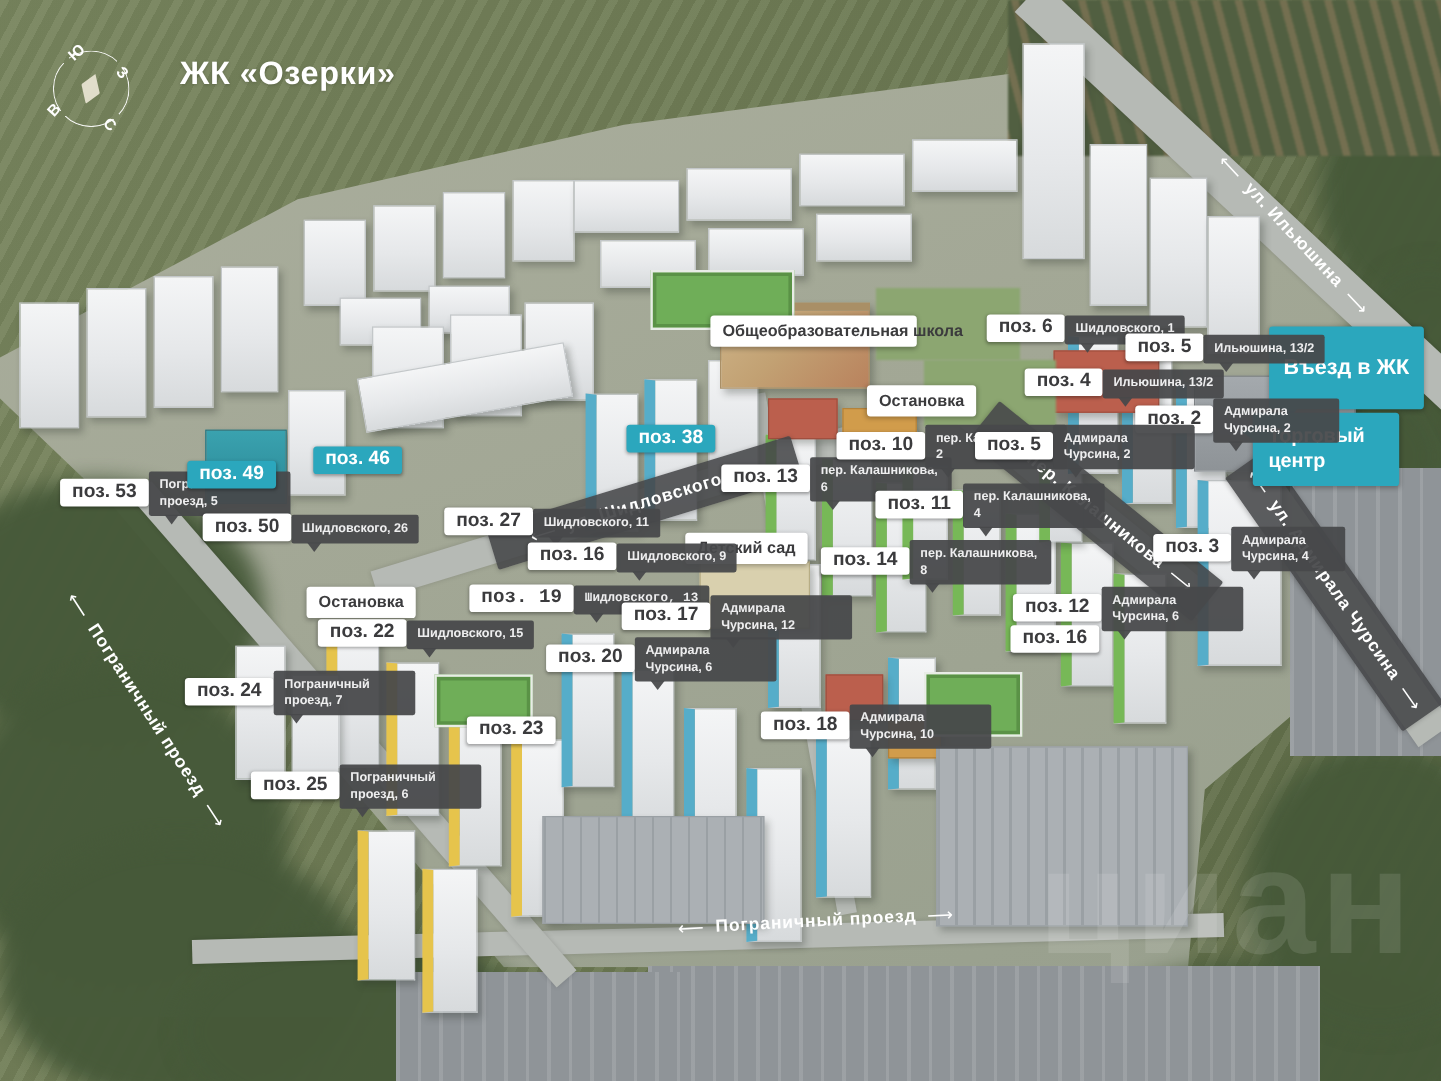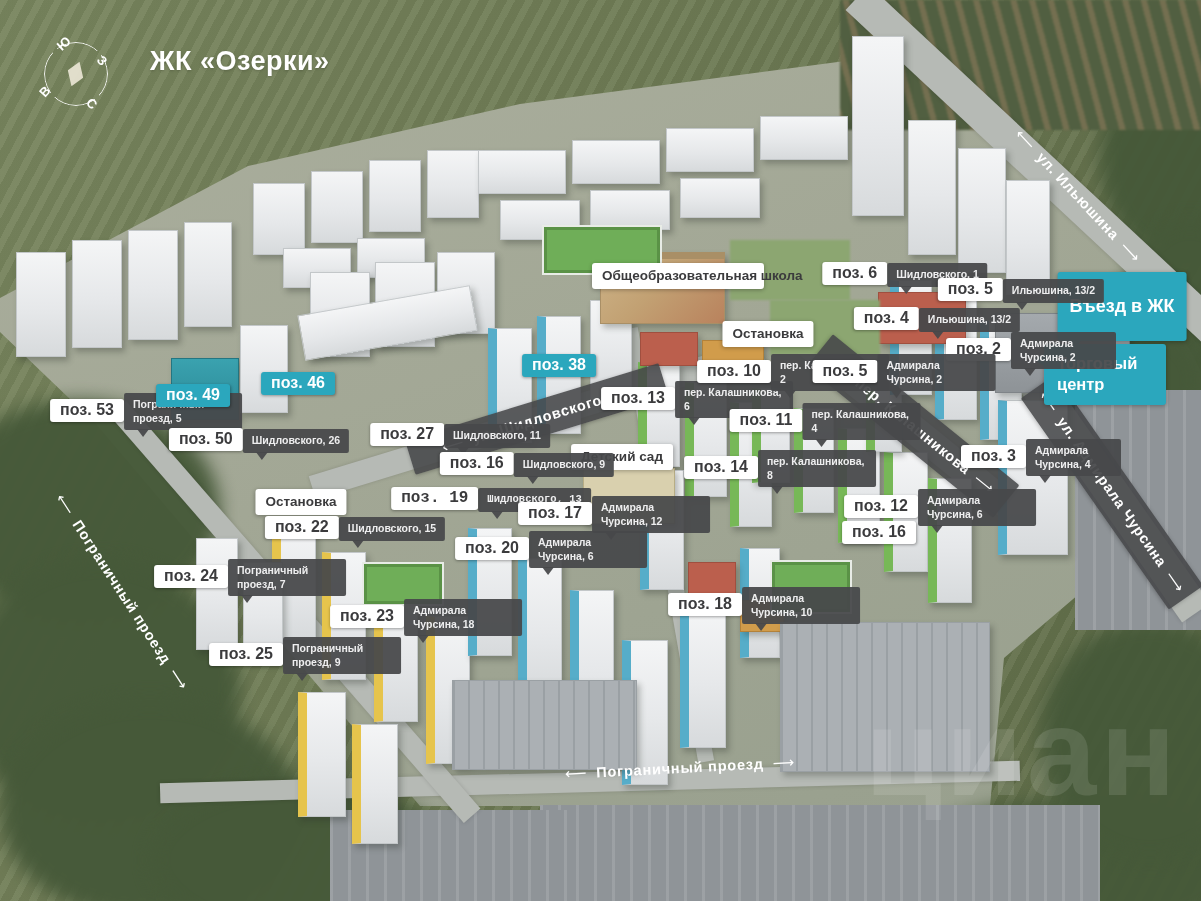--- a/index.html
+++ b/index.html
@@ -318,39 +318,38 @@
       <div class="addr-box">Шидловского, 13</div>
     </div>
     <div class="marker" style="left: 614px; top: 494px;">
       <div class="pos-box">поз. 17</div>
       <div class="addr-box">Адмирала Чурсина, 12</div>
     </div>
     <div class="marker" style="left: 551px; top: 529px;">
       <div class="pos-box">поз. 20</div>
       <div class="addr-box">Адмирала Чурсина, 6</div>
     </div>
-    <div class="marker" style="left: 764px; top: 585px;">
+    <div class="marker" style="left: 730px; top: 585px;">
       <div class="pos-box">поз. 18</div>
       <div class="addr-box">Адмирала Чурсина, 10</div>
     </div>
     <div class="marker" style="left: 355px; top: 515px;">
       <div class="pos-box">поз. 22</div>
       <div class="addr-box">Шидловского, 15</div>
     </div>
     <div class="marker" style="left: 250px; top: 557px;">
       <div class="pos-box">поз. 24</div>
       <div class="addr-box">Пограничный проезд, 7</div>
     </div>
     <div class="marker" style="left: 426px; top: 597px;">
       <div class="pos-box">поз. 23</div>
-      <div class="addr-box">Адмирала Чурсина, 18</div>
     </div>
     <div class="marker" style="left: 305px; top: 635px;">
       <div class="pos-box">поз. 25</div>
-      <div class="addr-box">Пограничный проезд, 9</div>
+      <div class="addr-box">Пограничный проезд, 6</div>
     </div>
   </div>
 
 <div class="layer" id="header-layer" style="pointer-events:none">
   <div id="page-title">ЖК «Озерки»</div>
   <div id="compass">
     <div class="ring"></div>
     <div class="needle"></div>
     <span class="pt pt-s">Ю</span>
     <span class="pt pt-w">З</span>

